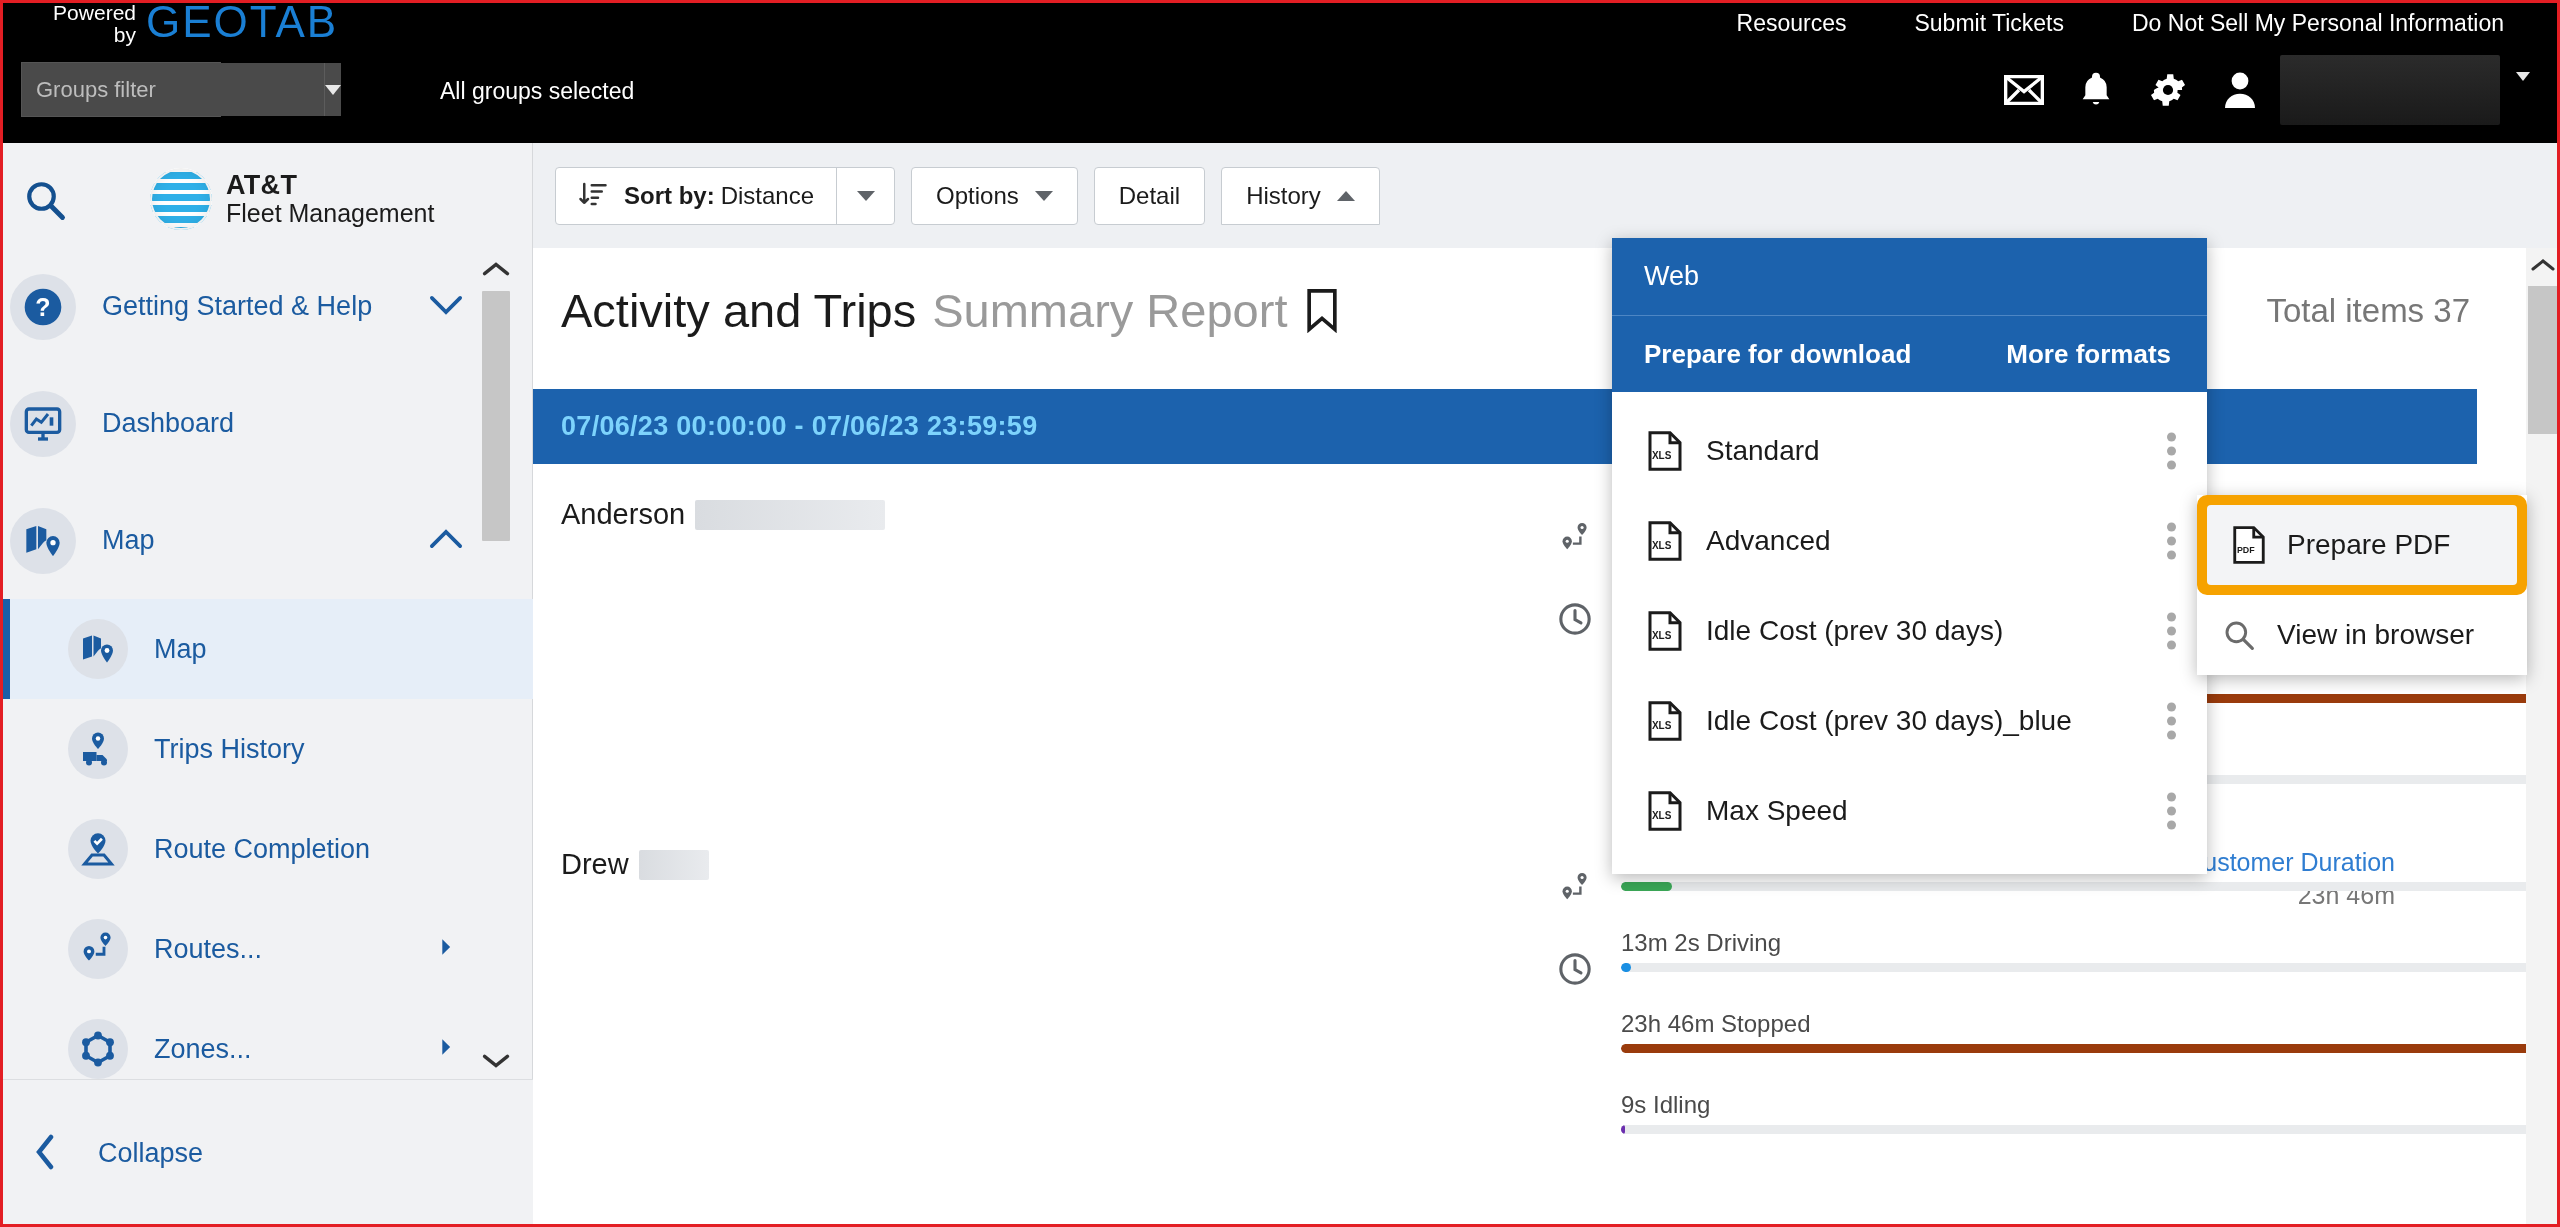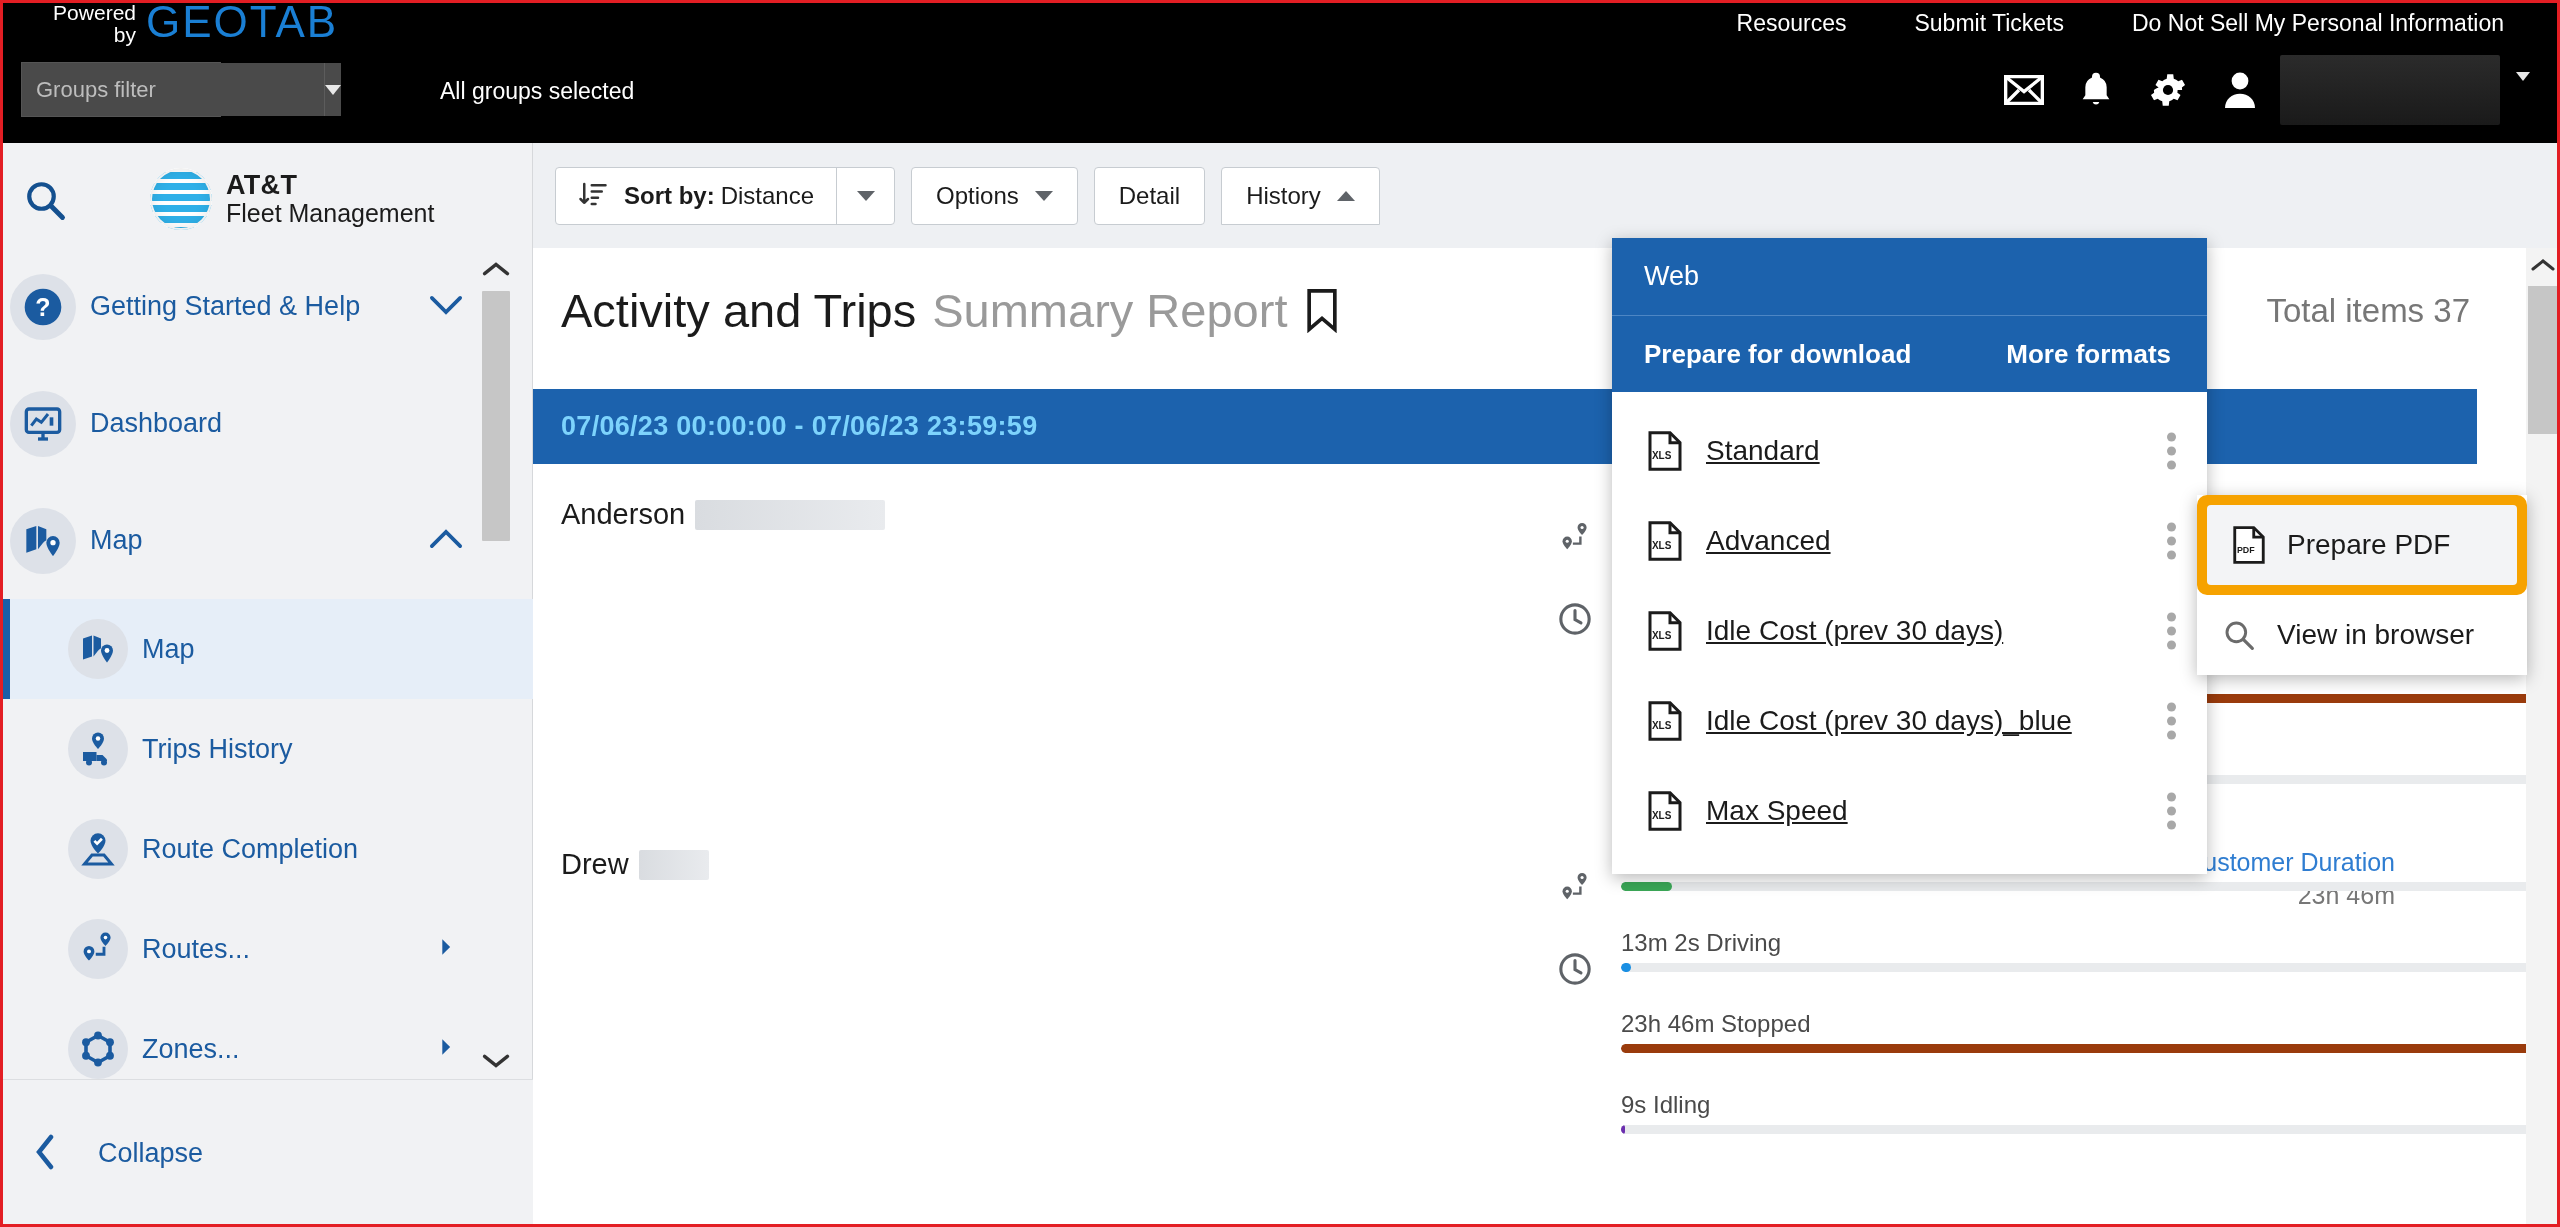--- a/index.html
+++ b/index.html
@@ -89,21 +89,21 @@
   .nav-item.sub { padding-left:68px; height:100px; }
   .nav-item.active { background:#e6eef8; }
   .nav-item.active::before {
     content:""; position:absolute; left:0; top:0; width:10px; height:100%; background:#1a5fa8;
   }
   .nav-ico {
     width:66px; height:66px; border-radius:50%; background:#dde1e8;
     display:flex; align-items:center; justify-content:center; flex:0 0 auto;
   }
   .nav-item.sub .nav-ico { width:60px; height:60px; }
-  .nav-label { margin-left:14px; font-size:27px; color:#1b5ba0; }
+  .nav-label { margin-left:26px; font-size:27px; color:#1b5ba0; }
   .nav-chev { position:absolute; right:70px; top:50%; transform:translateY(-50%); }
   .nav-arrow { position:absolute; right:78px; top:50%; transform:translateY(-50%); }
 
   .sb-scrollbar { position:absolute; right:18px; top:108px; width:36px; height:828px; }
   .sbs-up, .sbs-dn { position:absolute; left:0; width:36px; height:36px; display:flex; align-items:center; justify-content:center; cursor:pointer; }
   .sbs-up { top:0 } .sbs-dn { bottom:0 }
   .sbs-track { position:absolute; left:4px; top:40px; width:28px; height:748px; background:transparent; }
   .sbs-thumb { position:absolute; left:0; top:0; width:28px; height:250px; background:#c6c6c6; border-radius:1px; cursor:pointer;}
 
   .sb-collapse {
@@ -191,21 +191,21 @@
   }
   .rm-hdr {
     height:77px; background:#1c62ad; color:#fff; display:flex; align-items:center;
     justify-content:space-between; padding:0 36px 0 32px; font-size:26px; font-weight:700;
     border-top:1px solid #4d86c4;
   }
   .rm-hdr .mf { cursor:pointer; }
   .rm-list { background:#fff; padding:14px 0 18px 0; }
   .rm-item {
     position:relative; height:90px; display:flex; align-items:center;
-    padding-left:36px; font-size:28px; color:#1b1b1b; cursor:pointer;text-decoration:underline;
+    padding-left:36px; font-size:28px; color:#1b1b1b; cursor:pointer;
   }
   .rm-item .fico { margin-right:24px; display:flex; align-items:center; }
   .rm-kebab { position:absolute; right:30px; top:50%; transform:translateY(-50%); width:10px; cursor:pointer;}
   .rm-kebab span { display:block; width:9px; height:9px; border-radius:50%; background:#a8a8a8; margin:5px 0; }
 
   
   .submenu { position:absolute; left:2197px; top:495px; width:330px; background:#fff;
     box-shadow:0 4px 16px rgba(0,0,0,0.28); z-index:50; }
   .sm-hl { padding:10px; background:#f6a200; border-radius:10px; }
   .sm-item { height:80px; display:flex; align-items:center; padding-left:26px; font-size:28px; color:#1b1b1b; cursor:pointer; background:#fff;}

